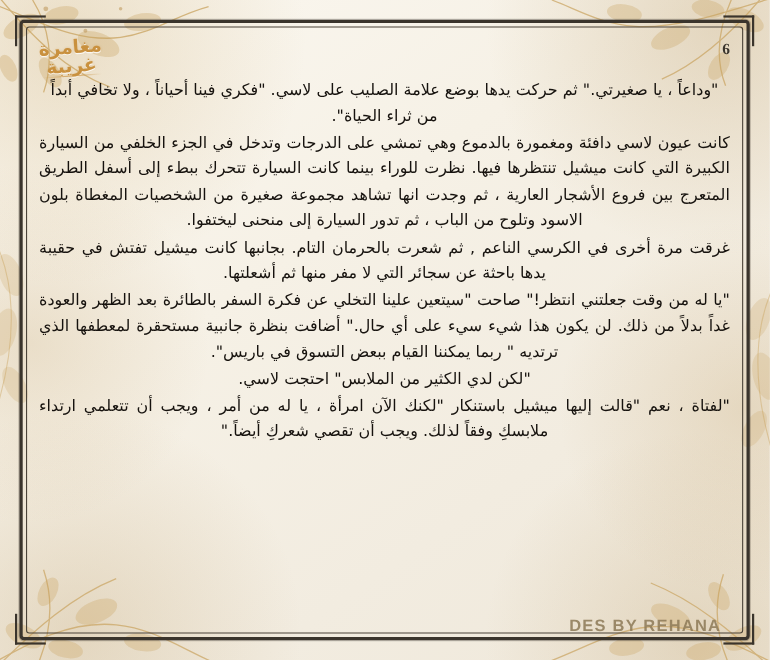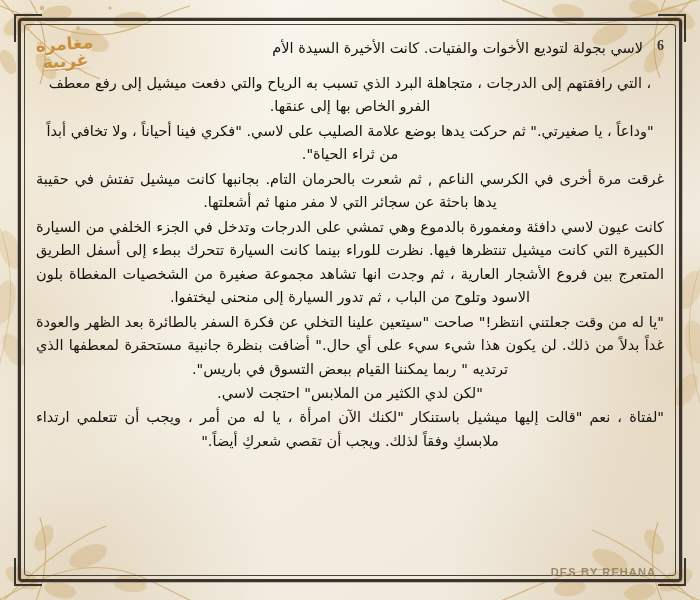--- a/index.html
+++ b/index.html
@@ -148,21 +148,21 @@
   .p-just {
     text-align: justify;
     text-align-last: center;
   }
 
   .signature {
     position: absolute;
     right: 44px;
     bottom: 22px;
     color: #8d7a57;
-    font-size: 11px;
+    font-size: 15px;
     letter-spacing: 1.1px;
     font-family: "Liberation Sans", sans-serif;
     font-weight: bold;
     opacity: 0.85;
   }
 </style>
 </head>
 <body>
 
 <div class="page">
@@ -262,29 +262,27 @@
   <div class="frame-corner fc-bl"></div>
   <div class="frame-corner fc-br"></div>
 
   <div class="content">
 
     <div class="header-row">
       <div class="title-stamp">
         <span class="t-line1">مغامرة</span>
         <span class="t-line2">غريبة</span>
       </div>
-      <div class="first-line">لاسي بجولة لتوديع الأخوات والفتيات. كانت الأخيرة السيدة الأم</div>
       <div class="page-number">6</div>
     </div>
 
     <div class="body-text">
-      <p>،  التي رافقتهم إلى الدرجات ، متجاهلة البرد الذي تسبب به الرياح والتي دفعت ميشيل إلى رفع معطف الفرو الخاص بها إلى عنقها.</p>
       <p>"وداعاً ، يا صغيرتي." ثم حركت يدها بوضع علامة الصليب على لاسي. "فكري فينا أحياناً ، ولا تخافي أبداً من ثراء الحياة".</p>
+      <p class="p-just">كانت عيون لاسي دافئة ومغمورة بالدموع وهي تمشي على الدرجات وتدخل في الجزء الخلفي من السيارة الكبيرة التي كانت ميشيل تنتظرها فيها. نظرت للوراء بينما كانت السيارة تتحرك ببطء إلى أسفل الطريق المتعرج بين فروع الأشجار العارية ، ثم وجدت انها تشاهد مجموعة صغيرة من الشخصيات المغطاة بلون الاسود وتلوح من الباب ، ثم تدور السيارة إلى منحنى ليختفوا.</p>
       <p class="p-just">غرقت مرة أخرى في الكرسي الناعم , ثم شعرت بالحرمان التام. بجانبها كانت ميشيل تفتش في حقيبة يدها باحثة عن سجائر التي لا مفر منها ثم أشعلتها.</p>
-      <p class="p-just">كانت عيون لاسي دافئة ومغمورة بالدموع وهي تمشي على الدرجات وتدخل في الجزء الخلفي من السيارة الكبيرة التي كانت ميشيل تنتظرها فيها. نظرت للوراء بينما كانت السيارة تتحرك ببطء إلى أسفل الطريق المتعرج بين فروع الأشجار العارية ، ثم وجدت انها تشاهد مجموعة صغيرة من الشخصيات المغطاة بلون الاسود وتلوح من الباب ، ثم تدور السيارة إلى منحنى ليختفوا.</p>
       <p class="p-just">"يا له من وقت جعلتني انتظر!" صاحت "سيتعين علينا التخلي عن فكرة السفر بالطائرة بعد الظهر والعودة غداً بدلاً من ذلك. لن يكون هذا شيء سيء على أي حال." أضافت بنظرة جانبية مستحقرة لمعطفها الذي ترتديه " ربما يمكننا القيام ببعض التسوق في باريس".</p>
       <p>"لكن لدي الكثير من الملابس" احتجت لاسي.</p>
       <p class="p-just">"لفتاة ، نعم "قالت إليها ميشيل باستنكار "لكنك الآن امرأة ، يا له من أمر ، ويجب أن تتعلمي ارتداء ملابسكِ وفقاً لذلك. ويجب أن تقصي شعركِ أيضاً."</p>
     </div>
 
   </div>
 
   <div class="signature">DES BY REHANA</div>
 
 </div>

